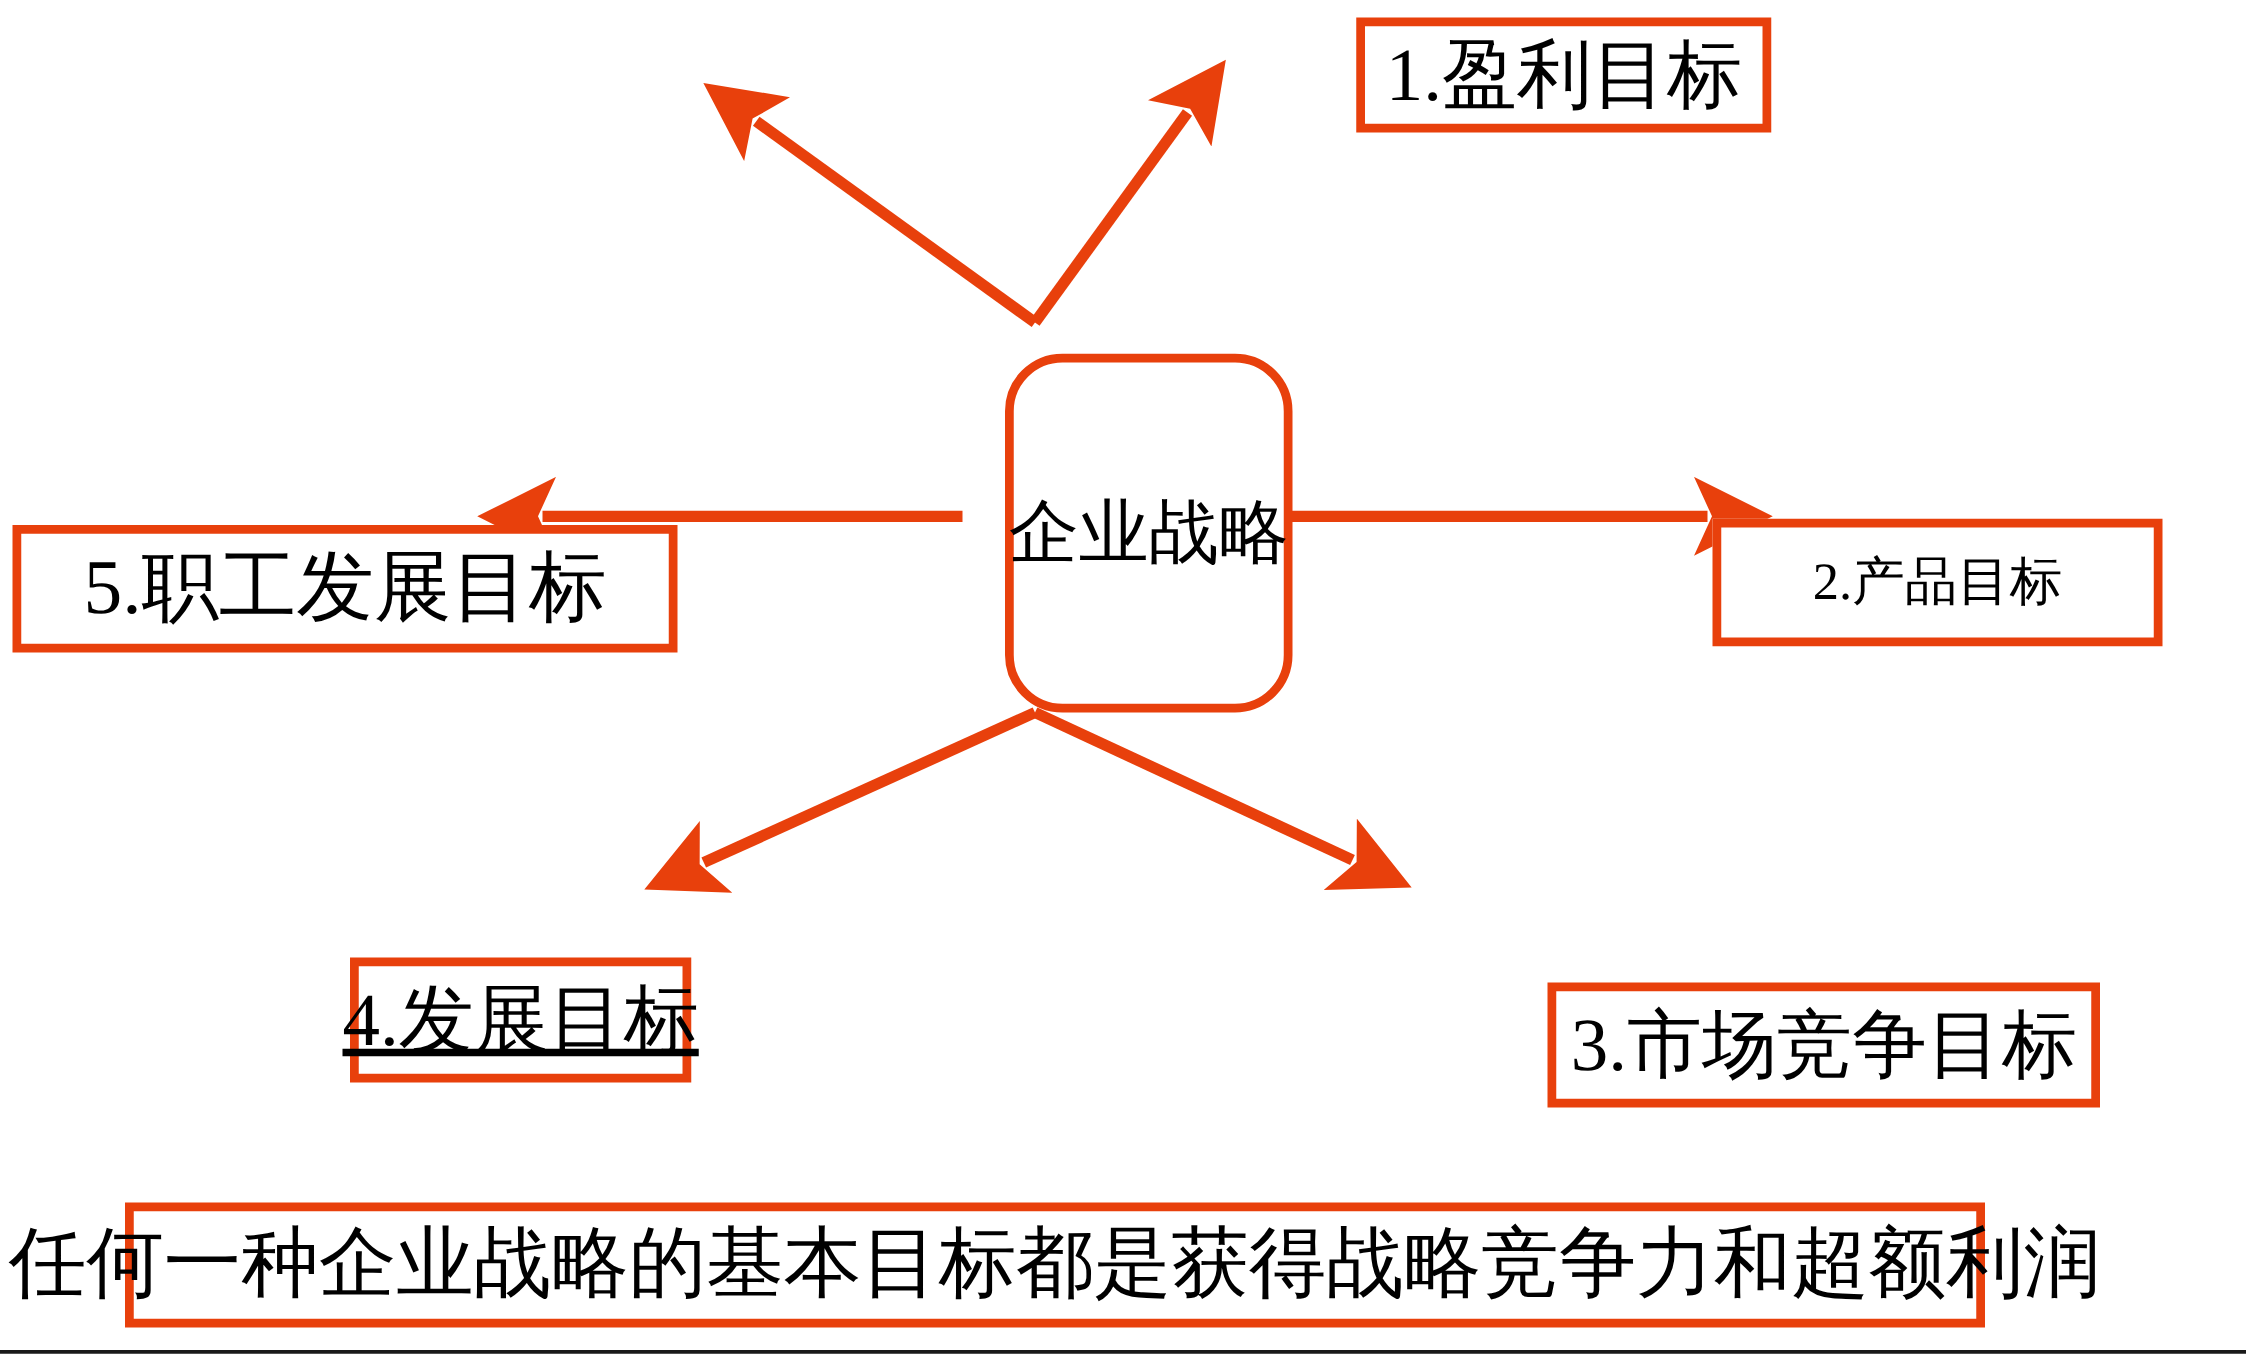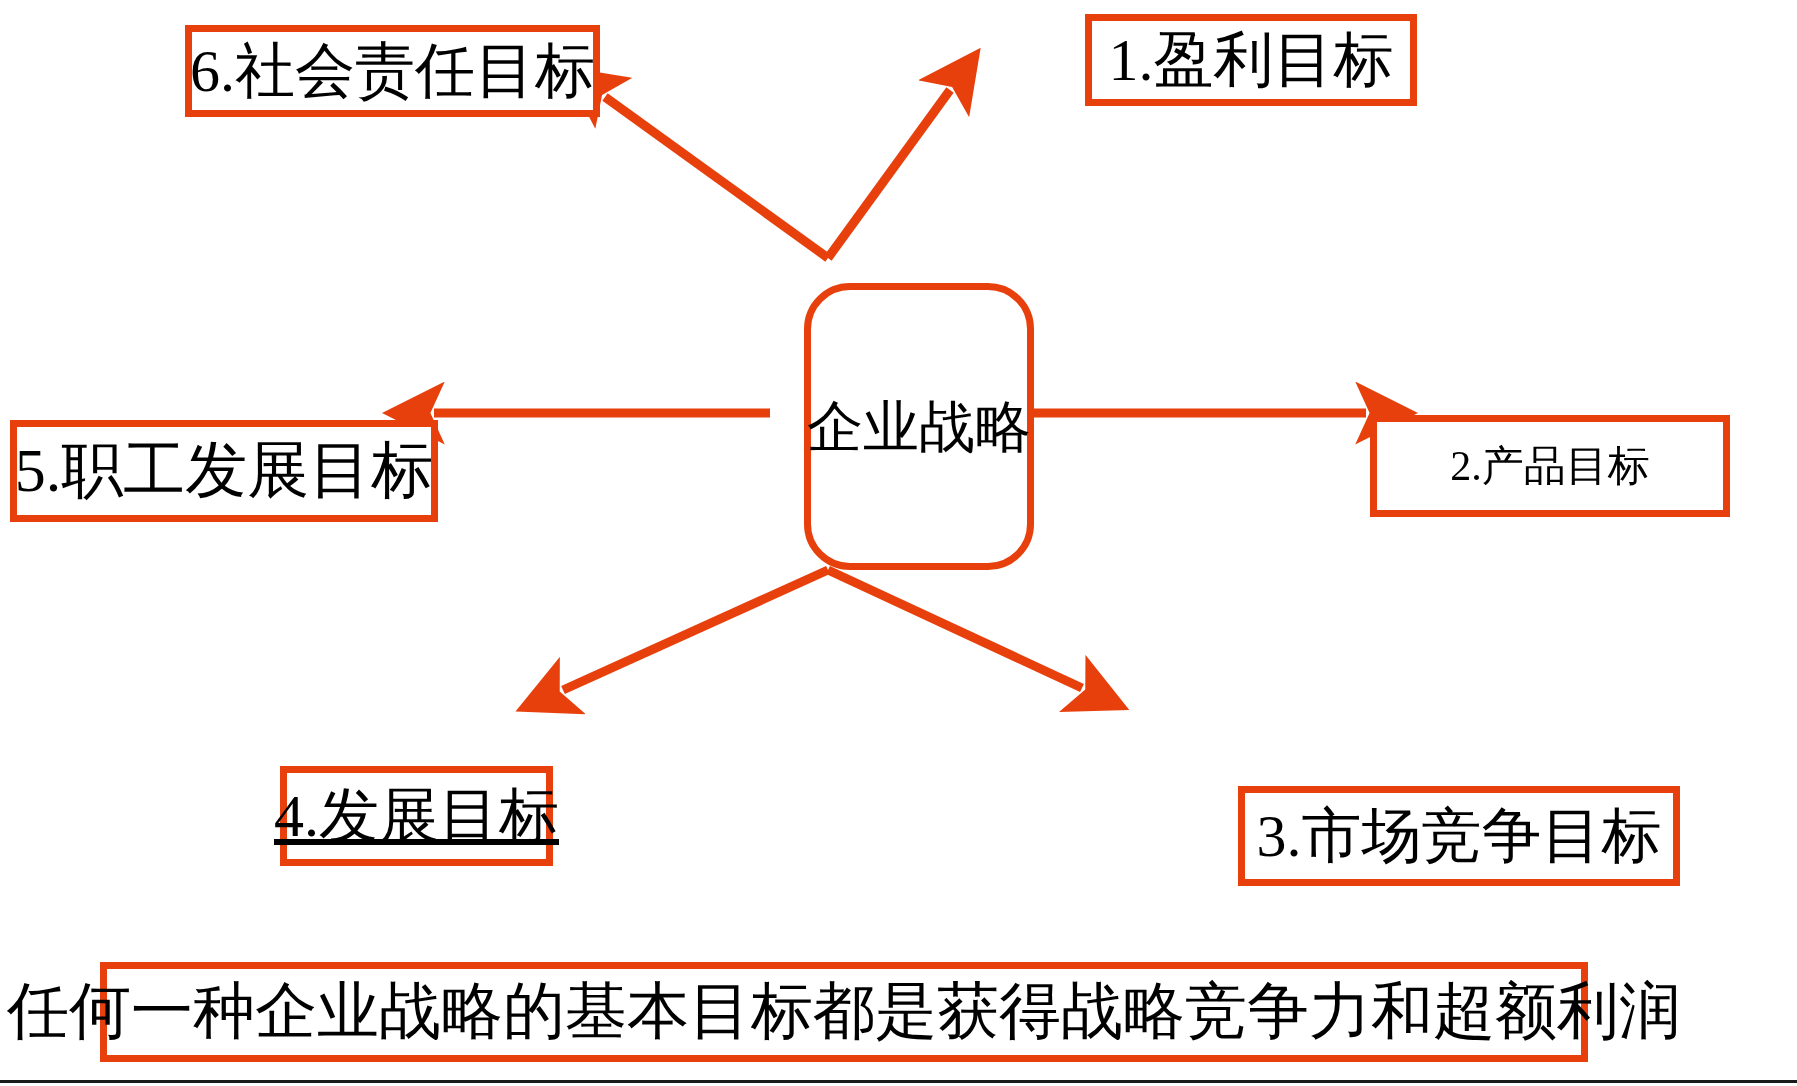--- a/index.html
+++ b/index.html
@@ -38,21 +38,21 @@
     line-height: 1.05;
     z-index: 5;
   }
   .node-label {
     display: block;
   }
 
   
   #node-goal6  { left: 185px;  top: 25px;   width: 415px; height: 92px;  font-size: 60px; }
   #node-goal1  { left: 1085px; top: 14px;   width: 332px; height: 92px;  font-size: 60px; text-align: center; }
-  #node-goal5  { left: 10px;   top: 420px;  width: 428px; height: 102px; font-size: 62px; }
+  #node-goal5  { left: 10px;   top: 420px;  width: 532px; height: 102px; font-size: 62px; }
   #node-goal2  { left: 1370px; top: 415px;  width: 360px; height: 102px; font-size: 42px; }
   #node-goal4  { left: 280px;  top: 766px;  width: 273px; height: 100px; font-size: 60px; text-decoration: underline; }
   #node-goal3  { left: 1238px; top: 786px;  width: 442px; height: 100px; font-size: 60px; text-align: right; }
 
   #node-center {
     left: 804px;
     top: 283px;
     width: 230px;
     height: 287px;
     border-radius: 46px;
@@ -99,23 +99,20 @@
 
     <line x1="770" y1="413" x2="434" y2="413" stroke="#E8400C" stroke-width="9" marker-end="url(#head)"></line>
 
     <line x1="1000" y1="413" x2="1366" y2="413" stroke="#E8400C" stroke-width="9" marker-end="url(#head)"></line>
 
     <line x1="828" y1="570" x2="563" y2="690" stroke="#E8400C" stroke-width="9" marker-end="url(#head)"></line>
 
     <line x1="828" y1="570" x2="1082" y2="688" stroke="#E8400C" stroke-width="9" marker-end="url(#head)"></line>
   </svg>
 
-  <div class="node" id="node-goal6">
-    <span class="node-label">6.社会责任目标</span>
-  </div>
 
   <div class="node" id="node-goal1">
     <span class="node-label">1.盈利目标</span>
   </div>
 
   <div class="node" id="node-goal5">
     <span class="node-label">5.职工发展目标</span>
   </div>
 
   <div class="node" id="node-goal2">

